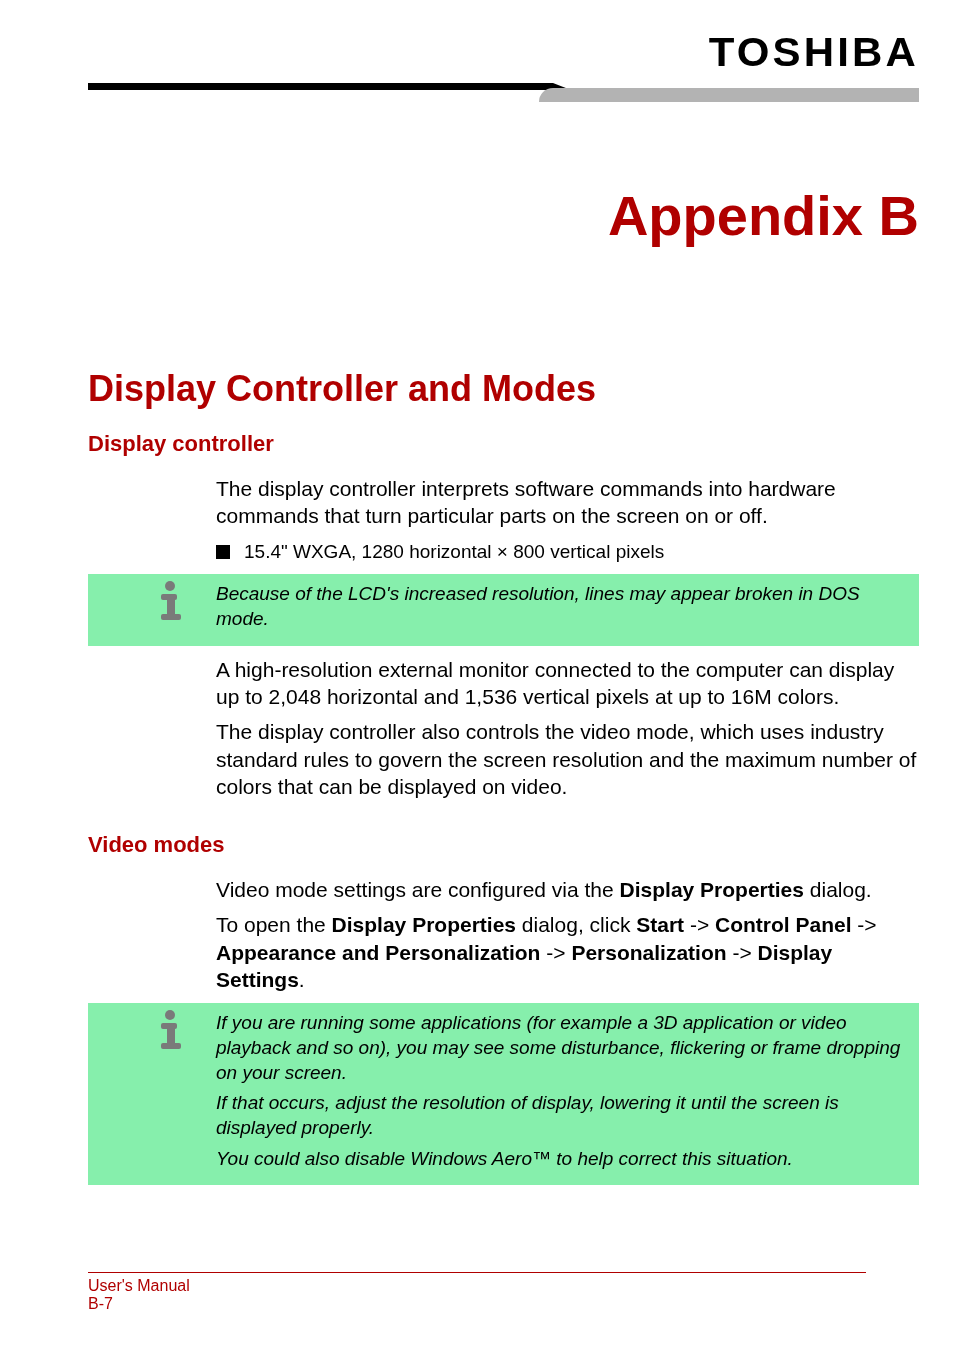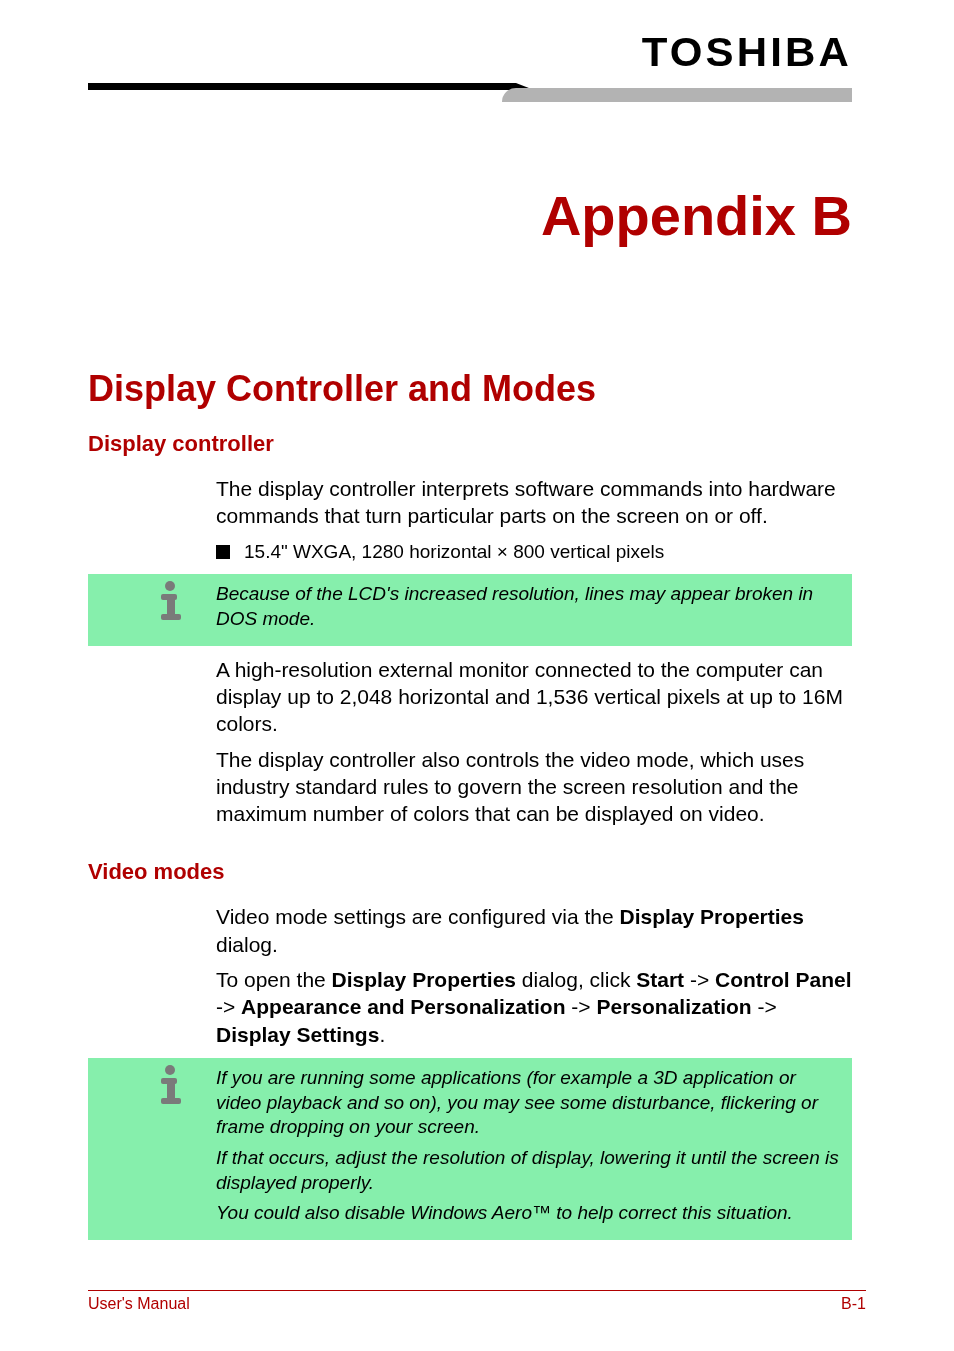--- a/index.html
+++ b/index.html
@@ -1,36 +1,36 @@
 <!DOCTYPE html>
 <html><head>
 <meta charset="utf-8">
 <style>
   * { box-sizing: border-box; margin: 0; padding: 0; }
   html, body { width: 954px; height: 1351px; background: #ffffff; font-family: Arial, Helvetica, sans-serif; }
-  .page { position: relative; width: 954px; height: 1351px; padding: 30px 102px 0 88px; }
+  .page { position: relative; width: 954px; height: 1351px; padding: 30px 35px 0 88px; }
   .brand { text-align: right; font-size: 40px; font-weight: 900; letter-spacing: 3px; color: #000; margin-bottom: 8px; transform: scaleX(1.05); transform-origin: right; }
   .hr-row { position: relative; height: 20px; margin-bottom: 80px; }
   .hr-black { position: absolute; left: 0; top: 0; height: 7px; width: 56%; background: #000; }
   .hr-black::after { content: ""; position: absolute; right: -18px; top: 0; width: 0; height: 0; border-top: 7px solid transparent; border-bottom: 0 solid transparent; border-left: 18px solid #000; }
   .hr-gray { position: absolute; right: 0; top: 5px; height: 14px; width: 44%; background: #b3b3b3; }
   .hr-gray::before { content: ""; position: absolute; left: -14px; top: 0; width: 14px; height: 14px; background: #b3b3b3; border-top-left-radius: 14px; }
   .appendix { text-align: right; font-size: 56px; font-weight: 700; color: #b00000; margin-bottom: 120px; }
   .section-title { font-size: 36px; font-weight: 700; color: #b00000; margin-bottom: 21px; }
   .subsection { font-size: 22px; font-weight: 700; color: #b00000; margin-bottom: 18px; }
   .body-block { margin-left: 128px; font-size: 21px; line-height: 1.3; color: #000; margin-bottom: 10px; }
   .body-block p { margin-bottom: 8px; }
   .bullet-row { margin-left: 128px; font-size: 19px; line-height: 1.3; display: flex; align-items: center; gap: 14px; margin-bottom: 10px; }
   .bullet-sq { width: 14px; height: 14px; background: #fff; border: 2px solid #000; box-shadow: inset 0 0 0 2px #000; position: relative; flex-shrink: 0; }
   .bullet-sq::after { content: ""; position: absolute; inset: 2px; background: #000; }
   .note-box { background: #86efac; font-style: italic; font-size: 19px; line-height: 1.3; padding: 8px 10px 8px 128px; margin-left: 0; margin-bottom: 10px; position: relative; }
   .note-box p { margin-bottom: 6px; }
   .note-icon-wrap { position: absolute; left: 60px; top: 4px; width: 50px; }
   .note-icon { width: 44px; height: 44px; display: block; }
-  .footer { position: absolute; left: 88px; right: 88px; bottom: 38px; border-top: 1px solid #b00000; padding-top: 4px; display: flex; justify-content: space-between; font-size: 16px; color: #b00000; }
+  .footer { position: absolute; left: 88px; right: 88px; bottom: 38px; border-top: 1px solid #b00000; padding-top: 4px; display: flex; justify-content: space-between; font-size: 16px; color: #b00000; flex-direction: column; }
   b { font-weight: 700; font-style: normal; }
   .instruction b { font-style: normal; }
 </style>
 </head>
 <body>
 
 <div class="page">
   <div class="brand">TOSHIBA</div>
   <div class="hr-row">
     <div class="hr-black"></div>
@@ -91,15 +91,15 @@
         <rect x="13" y="36" width="20" height="6" rx="2" fill="#7a7a7a"></rect>
       </svg>
     </div>
     <p>If you are running some applications (for example a 3D application or video playback and so on), you may see some disturbance, flickering or frame dropping on your screen.</p>
     <p>If that occurs, adjust the resolution of display, lowering it until the screen is displayed properly.</p>
     <p>You could also disable Windows Aero™ to help correct this situation.</p>
   </div>
 
   <div class="footer">
     <span>User's Manual</span>
-    <span>B-1</span>
+    <span>B-7</span>
   </div>
 </div>
 
 </body></html>

